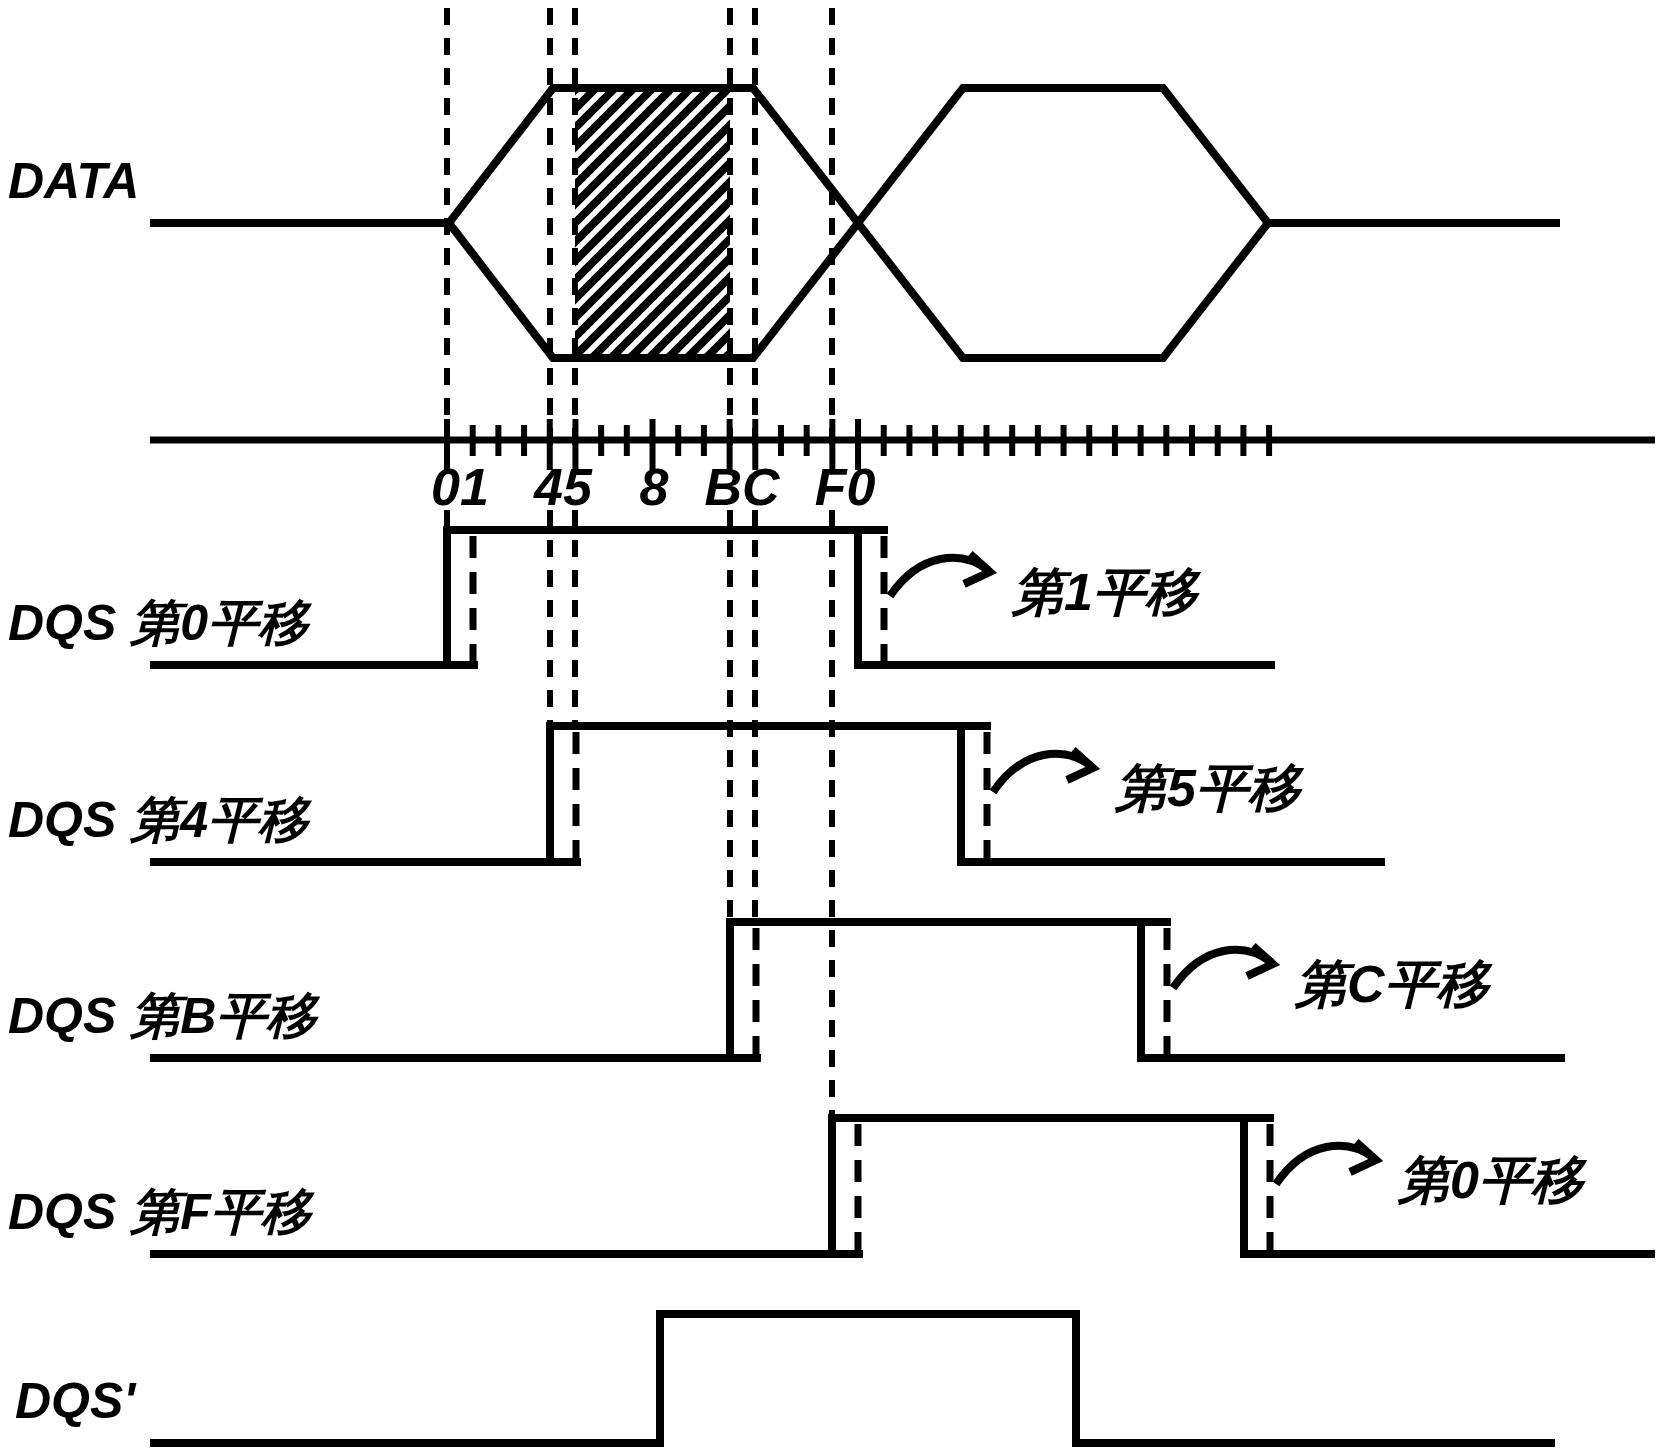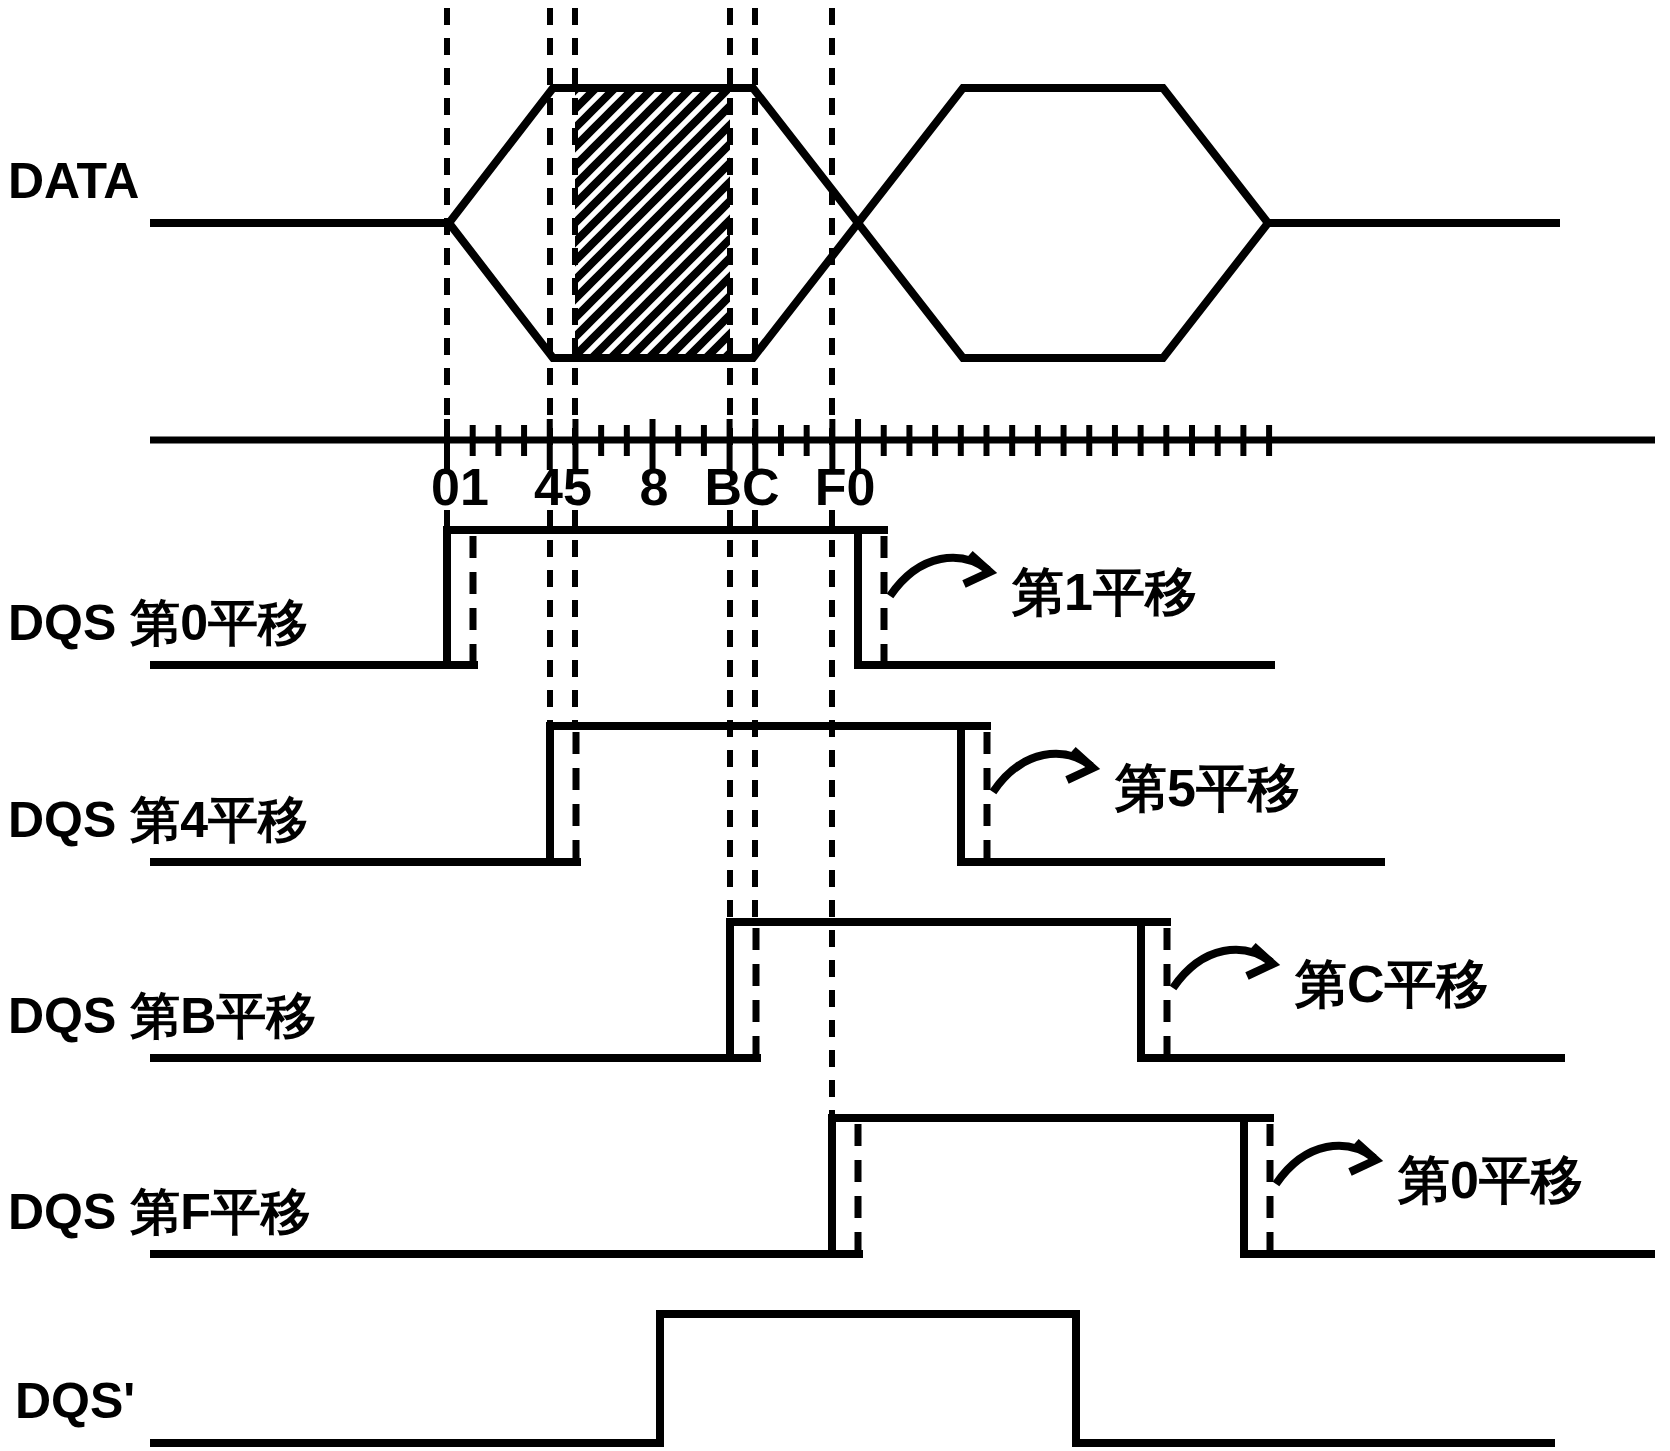--- a/index.html
+++ b/index.html
@@ -6,20 +6,21 @@
     margin: 0;
     padding: 0;
     background: #ffffff;
   }
   .stage {
     position: relative;
     width: 1670px;
     height: 1451px;
     background: #ffffff;
     overflow: hidden;
+    font-style: italic;
   }
   svg { display: block; }
   .wave {
     stroke: #000000;
     stroke-width: 8;
     fill: none;
     stroke-linecap: butt;
     stroke-linejoin: miter;
   }
   .eye {

